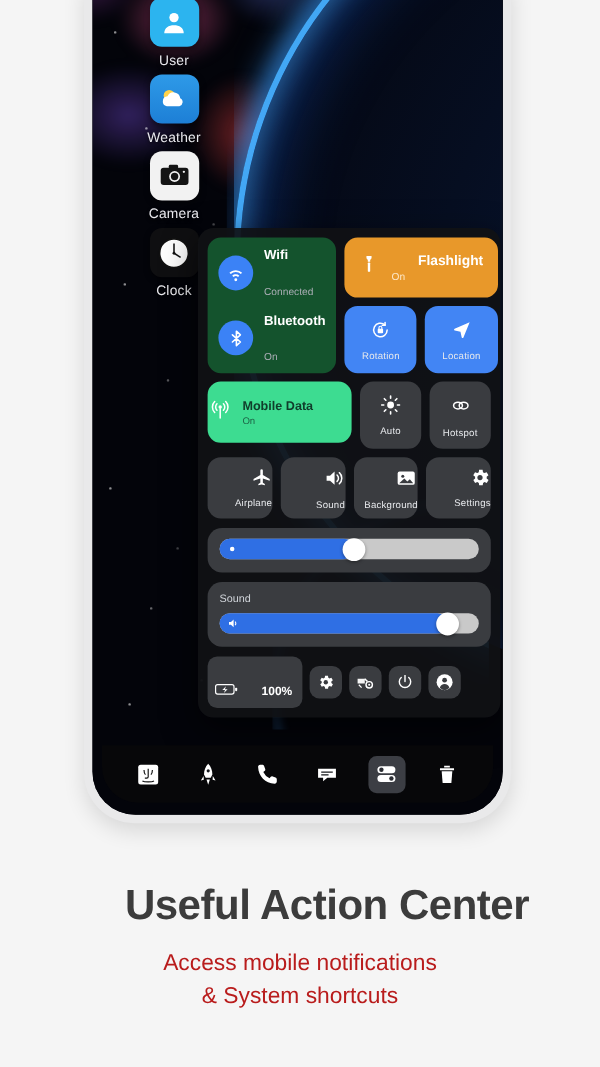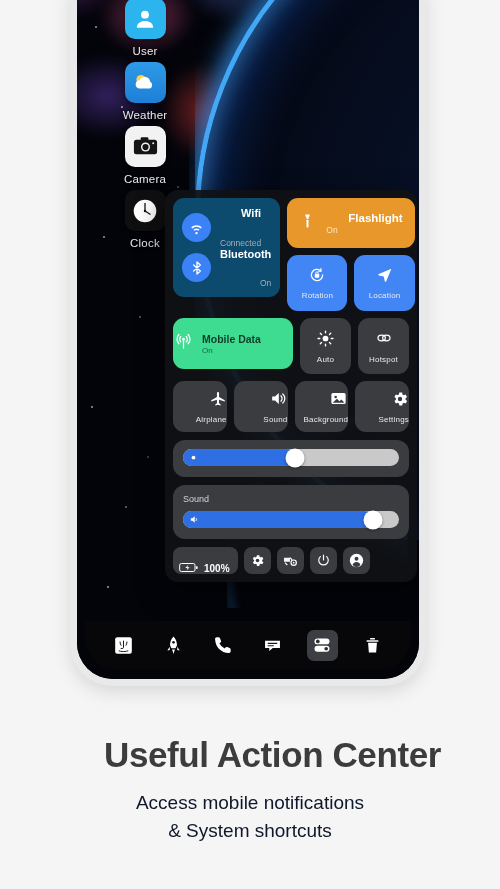--- a/index.html
+++ b/index.html
@@ -93,22 +93,22 @@
     background: rgba(16,17,20,.93);
     border-radius: 13px;
     padding: 8px;
     box-shadow: 0 10px 28px rgba(0,0,0,.6);
   }
   .grid-top { display: flex; gap: 7px; }
   .col-left { width: 120px; display: flex; flex-direction: column; gap: 7px; }
   .col-right { flex: 1; display: flex; flex-direction: column; gap: 7px; }
 
   .tile-wide {
-    background: #0c4a6e; border-radius: 11px; padding: 9px 9px;
-    display: flex; flex-direction: column;  text-align: right;
+    background: #14532d; border-radius: 11px; padding: 9px 9px;
+    display: flex; flex-direction: column; gap: 14px;
   }
   .row-item { display: flex; align-items: center; gap: 9px; }
   .round-ic {
     width: 29px; height: 29px; border-radius: 50%; background: #3b82f6;
     display: flex; align-items: center; justify-content: center; flex: none;
   }
   .ri-title { font-size: 11px; color: #fff; font-weight: 600; line-height: 1.15; }
   .ri-sub { font-size: 8.5px; color: #a9adb4; margin-top: 18px; }
 
   .tile-flash {
@@ -153,22 +153,22 @@
   }
   .knob {
     position: absolute; top: 50%; transform: translate(-50%,-50%);
     width: 19px; height: 19px; border-radius: 50%; background: #fff;
     box-shadow: 0 1px 3px rgba(0,0,0,.4);
   }
 
   
   .actions { display: flex; gap: 6px; margin-top: 8px; align-items: center; }
   .battery-chip {
-    height: 27px; background: #3a3c40; border-radius: 8px; display: flex;
-    align-items: center; gap: 5px; padding: 16px 8px 0 6px;
+    height: 43px; background: #3a3c40; border-radius: 8px; display: flex;
+    align-items: center; gap: 19px; padding: 16px 8px 0 6px;
   }
   .batt-text { font-size: 10px; color: #fff; font-weight: 600; }
   .act-btn {
     width: 27px; height: 27px; background: #3a3c40; border-radius: 8px;
     display: flex; align-items: center; justify-content: center;
   }
 
   
   .dock {
     position: absolute; left: 8px; right: 8px; bottom: 10px; height: 48px;
@@ -181,21 +181,21 @@
     display: flex; align-items: center; justify-content: center;
   }
   .dock-item.active { background: #3c3e44; }
 
   
   .caption { position: absolute; left: 0; right: 0; top: 735px; text-align: center; }
   .cap-title {
     font-size: 35px; font-weight: 700; color: #3c3c3c; letter-spacing: -.4px; padding-left: 45px;
   }
   .cap-sub {
-    margin-top: 14px; font-size: 19px; color: #0f172a; line-height: 1.45;
+    margin-top: 14px; font-size: 19px; color: #b91c1c; line-height: 1.45;
   }
 </style>
 </head>
 <body>
 
 <div class="page">
 
   <div class="phone-frame">
     <div class="phone-screen">
 

